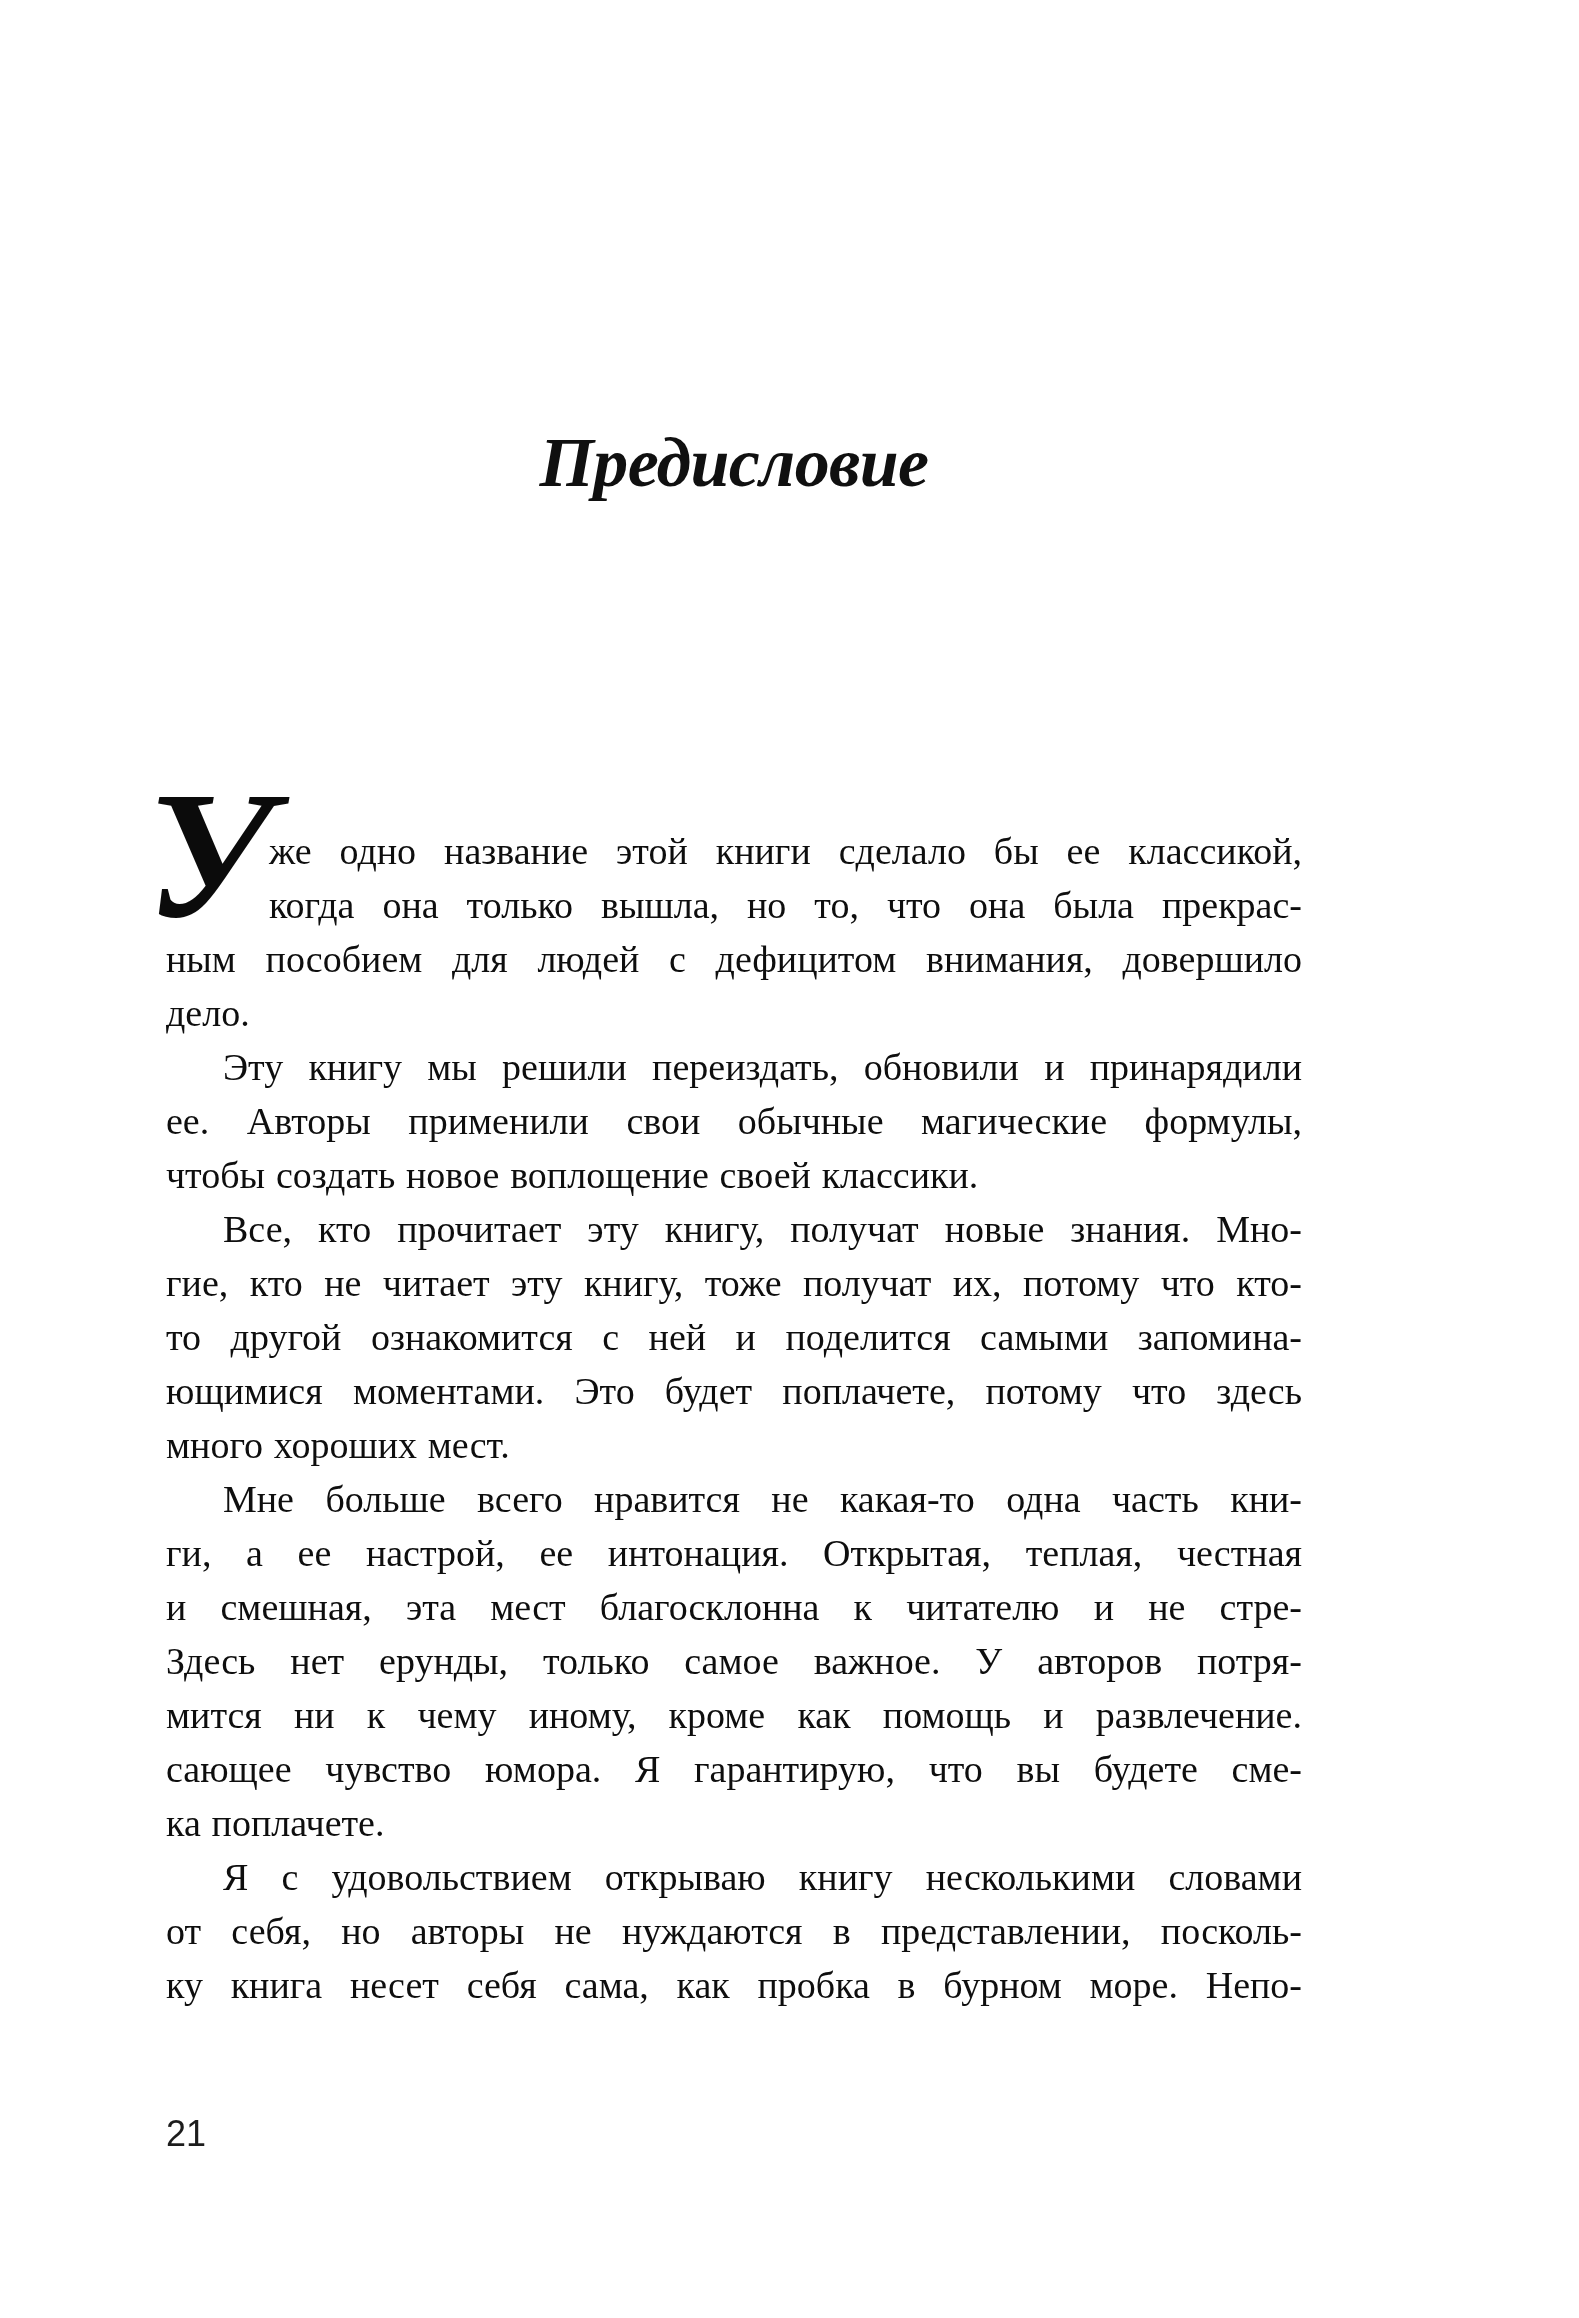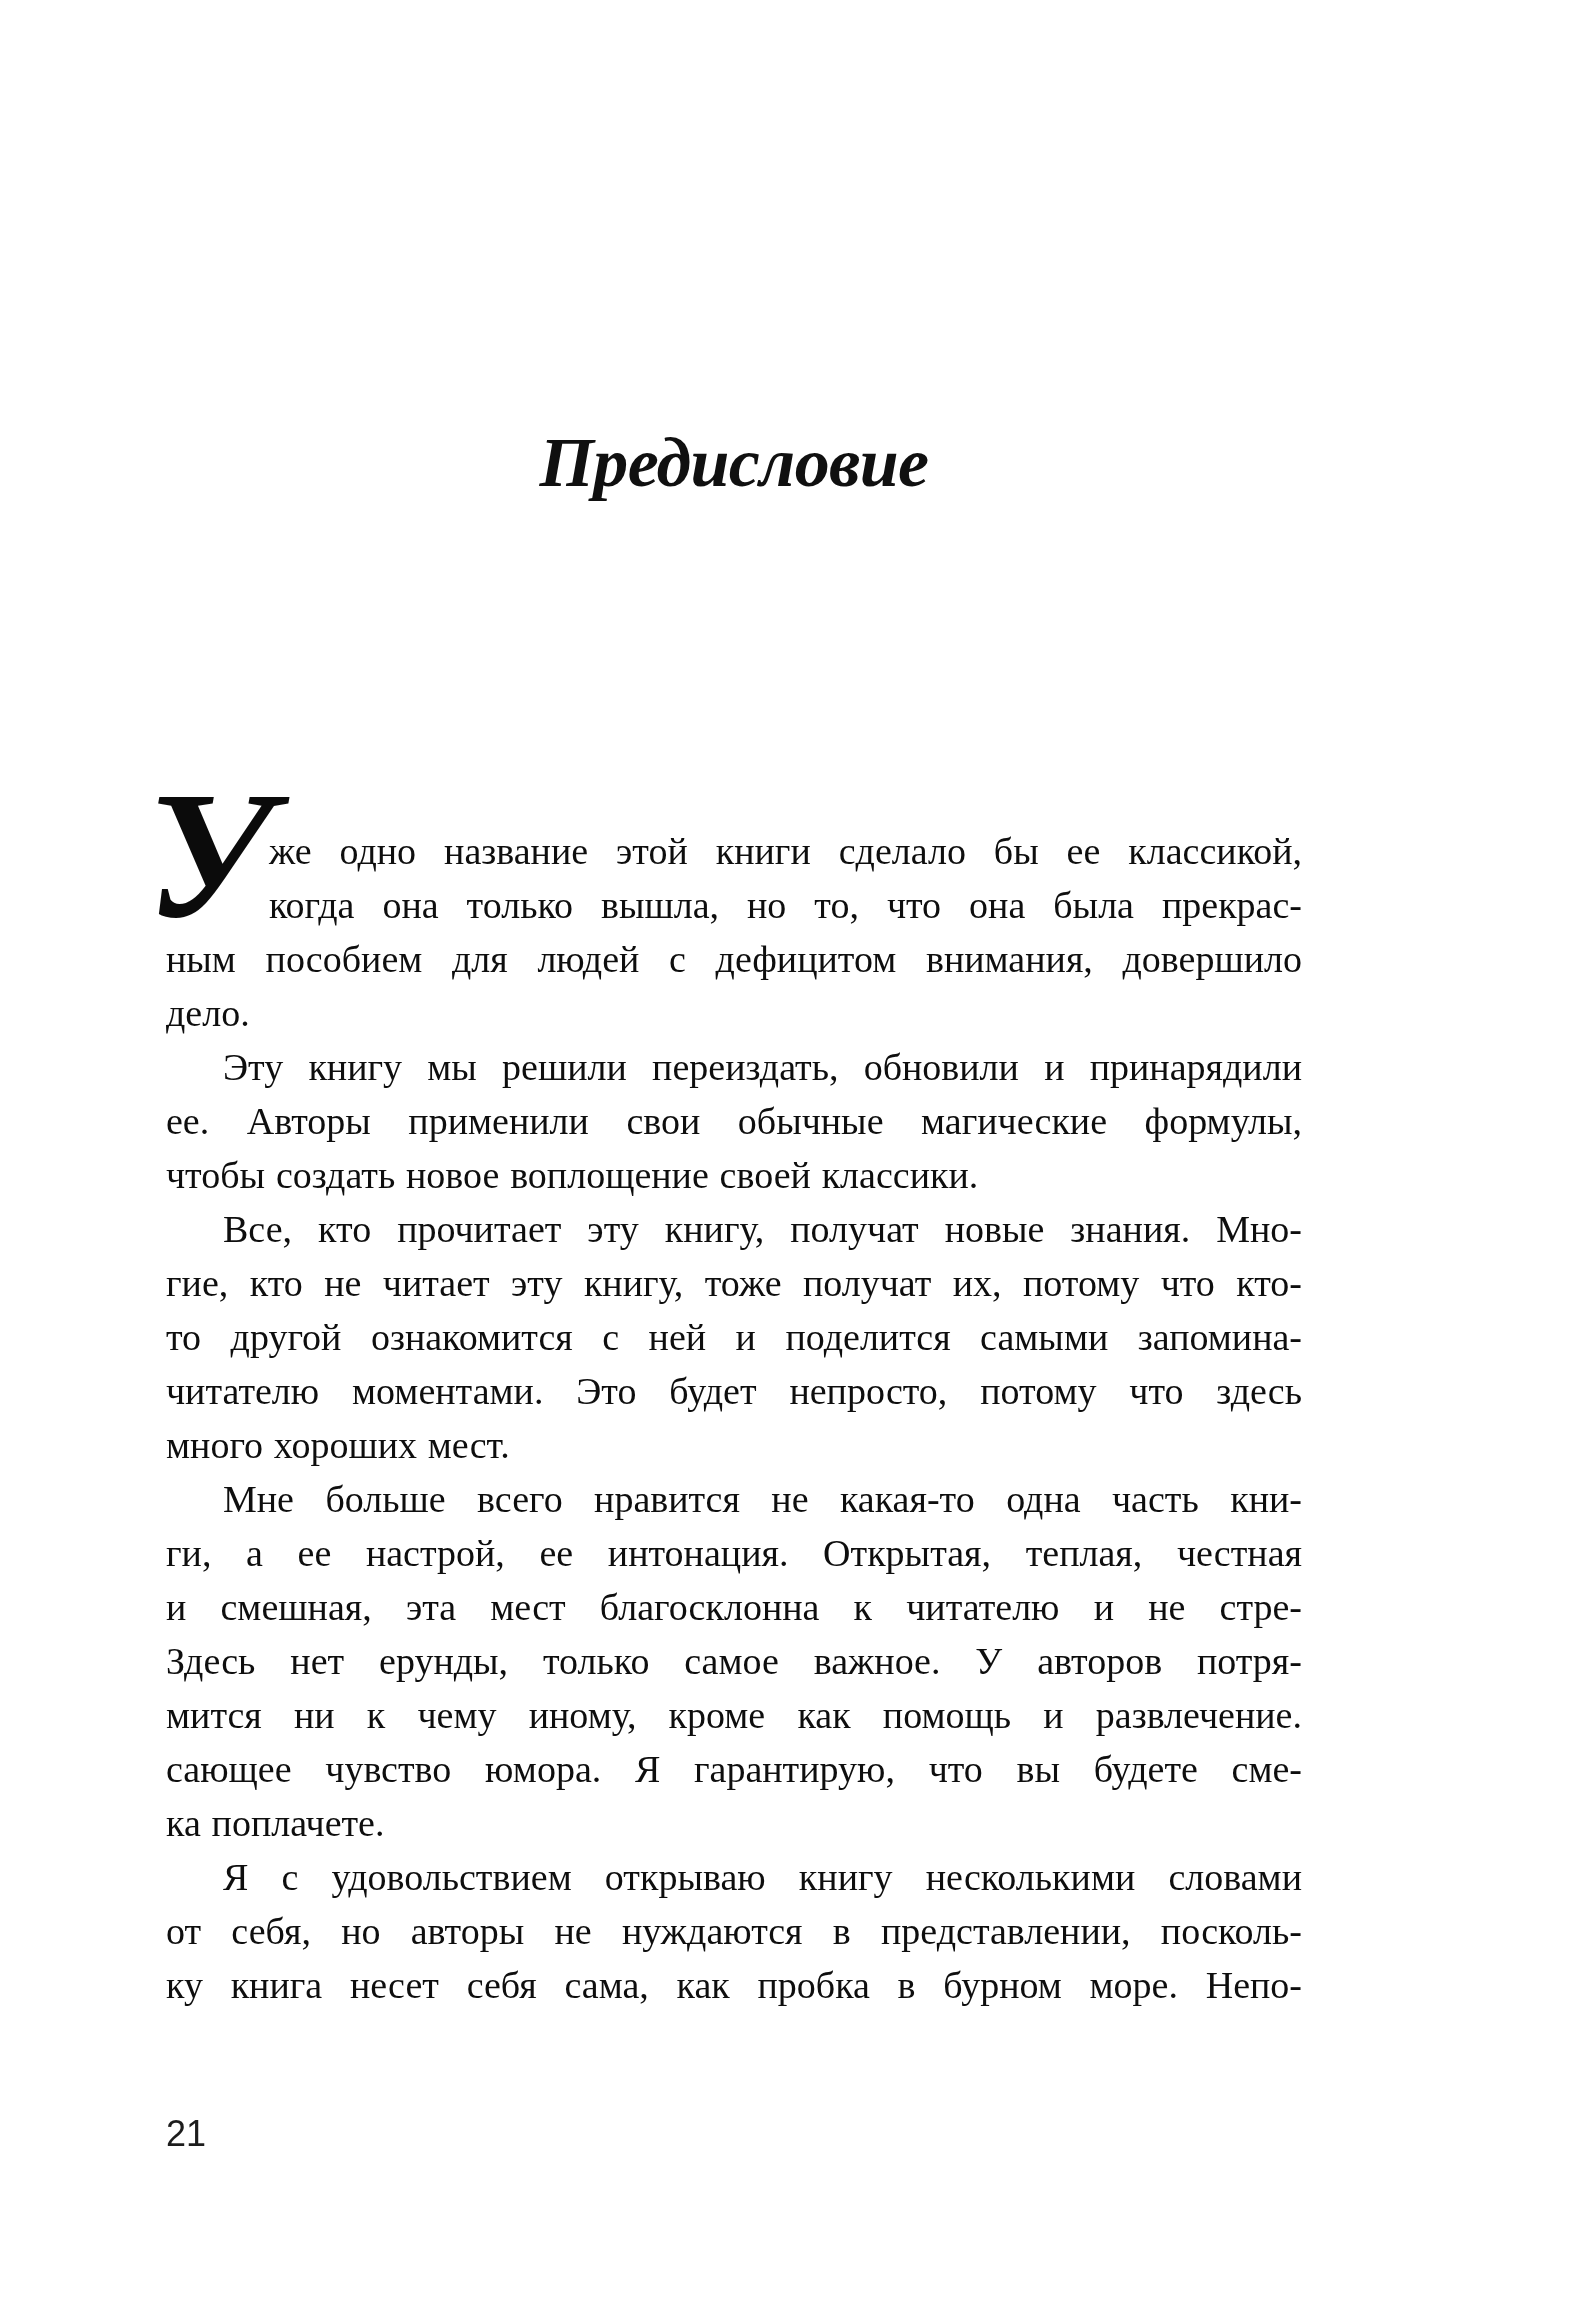--- a/index.html
+++ b/index.html
@@ -73,21 +73,21 @@
       <div class="line dc">же одно название этой книги сделало бы ее классикой,</div>
       <div class="line dc">когда она только вышла, но то, что она была прекрас-</div>
       <div class="line">ным пособием для людей с дефицитом внимания, довершило</div>
       <div class="line last">дело.</div>
       <div class="line indent">Эту книгу мы решили переиздать, обновили и принарядили</div>
       <div class="line">ее. Авторы применили свои обычные магические формулы,</div>
       <div class="line last">чтобы создать новое воплощение своей классики.</div>
       <div class="line indent">Все, кто прочитает эту книгу, получат новые знания. Мно-</div>
       <div class="line">гие, кто не читает эту книгу, тоже получат их, потому что кто-</div>
       <div class="line">то другой ознакомится с ней и поделится самыми запомина-</div>
-      <div class="line">читателю моментами. Это будет непросто, потому что здесь</div>
+      <div class="line">ющимися моментами. Это будет поплачете, потому что здесь</div>
       <div class="line last">много хороших мест.</div>
       <div class="line indent">Мне больше всего нравится не какая-то одна часть кни-</div>
       <div class="line">ги, а ее настрой, ее интонация. Открытая, теплая, честная</div>
       <div class="line">и смешная, эта мест благосклонна к читателю и не стре-</div>
       <div class="line">Здесь нет ерунды, только самое важное. У авторов потря-</div>
       <div class="line">мится ни к чему иному, кроме как помощь и развлечение.</div>
       <div class="line">сающее чувство юмора. Я гарантирую, что вы будете сме-</div>
       <div class="line last">ка поплачете.</div>
       <div class="line indent">Я с удовольствием открываю книгу несколькими словами</div>
       <div class="line">от себя, но авторы не нуждаются в представлении, посколь-</div>

